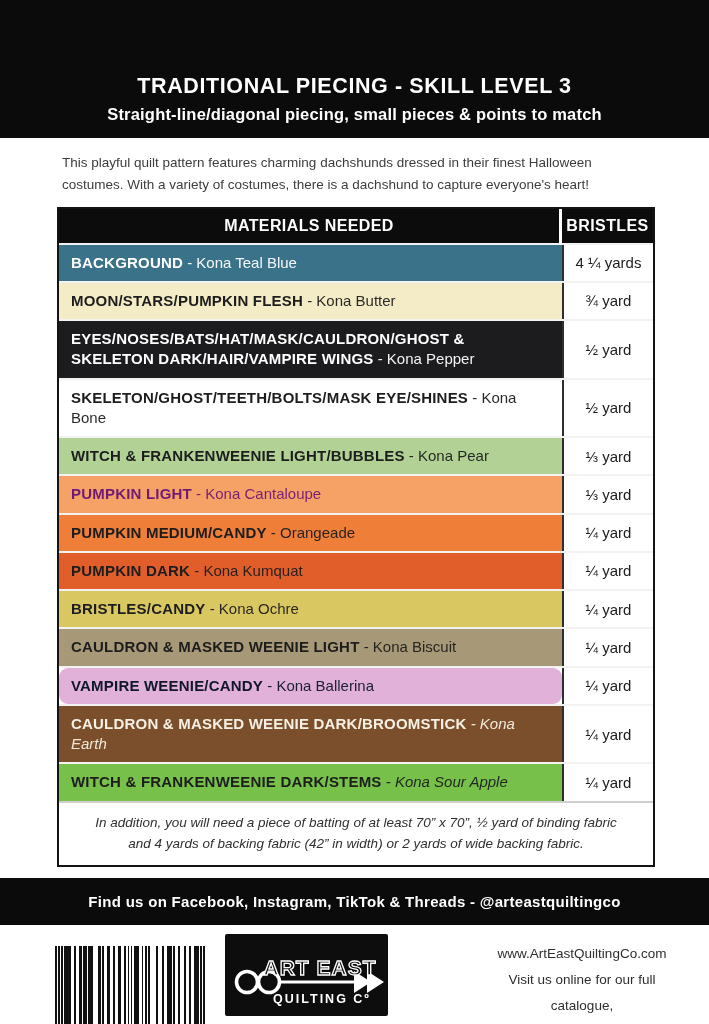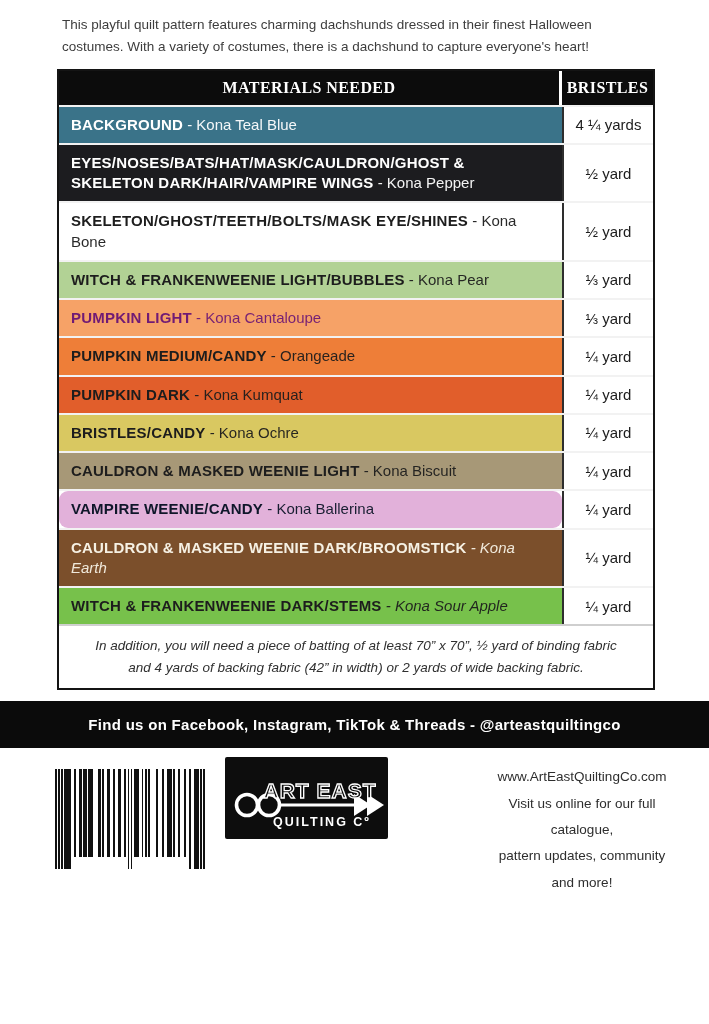--- a/index.html
+++ b/index.html
@@ -21,21 +21,21 @@
 
   
   .intro { margin:14px 30px 10px 62px; color:#3d3d3d; }
   .intro div { font-size:13.5px; line-height:1.65; }
 
   
   .mtable {
     width:598px; margin:4px 0 0 57px;
     border:2.5px solid #141414; background:#fff;
   }
-  .thead { display:grid; grid-template-columns:1fr 91px;font-family:Liberation Serif, serif; }
+  .thead { display:grid; grid-template-columns:1fr 91px; }
   .th { background:#0c0c0c; color:#fff; font-weight:bold; text-align:center;
         font-size:16px; letter-spacing:.4px; padding:8px 4px; }
   .th-mat { border-right:3px solid #fff; }
   .trow { display:grid; grid-template-columns:1fr 91px; border-top:2px solid #f2f2f2; }
   .cell.mat { padding:8px 12px; font-size:15px; line-height:1.35; }
   .mat-name { font-weight:bold; letter-spacing:.2px; }
   .mat-fabric { font-weight:normal; opacity:.95; }
   .mat-fabric.it { font-style:italic; }
   .cell.qty {
     background:#fff; color:#1c1c1c; font-size:15px;
@@ -65,35 +65,43 @@
                   align-items:center; padding-top:12px; }
   .barcode { position:relative; width:178px; height:118px; }
   .barcode svg { position:absolute; left:14px; top:0; width:150px; height:100px; }
   .barcode svg rect { fill:#111; }
 </style>
 </head>
 <body>
 
 <div class="page">
 
+  <header class="banner">
+    <div class="title">TRADITIONAL PIECING - SKILL LEVEL 3</div>
+    <div class="subtitle">Straight-line/diagonal piecing, small pieces &amp; points to match</div>
+  </header>
 
   <div class="intro">
     <div>This playful quilt pattern features charming dachshunds dressed in their finest Halloween</div>
     <div>costumes. With a variety of costumes, there is a dachshund to capture everyone's heart!</div>
   </div>
 
   <div class="mtable">
     <div class="thead">
       <div class="th th-mat">MATERIALS NEEDED</div>
       <div class="th th-qty">BRISTLES</div>
     </div>
     <div>
         <div class="trow">
           <div class="cell mat" style="background: rgb(58, 115, 137); color: rgb(255, 255, 255);"><span class="mat-name">BACKGROUND</span><span class="mat-fabric"> - Kona Teal Blue</span></div>
           <div class="cell qty">4 ¼ yards</div>
+        </div>
+        <div class="trow">
+          <div class="cell mat" style="background: rgb(244, 236, 198); color: rgb(29, 29, 29);"><span class="mat-name">MOON/STARS/PUMPKIN FLESH</span><span class="mat-fabric"> - Kona Butter</span></div>
+          <div class="cell qty">¾ yard</div>
         </div>
         <div class="trow">
           <div class="cell mat" style="background: rgb(28, 28, 31); color: rgb(255, 255, 255);"><span class="mat-name">EYES/NOSES/BATS/HAT/MASK/CAULDRON/GHOST &amp; SKELETON DARK/HAIR/VAMPIRE WINGS</span><span class="mat-fabric"> - Kona Pepper</span></div>
           <div class="cell qty">½ yard</div>
         </div>
         <div class="trow">
           <div class="cell mat" style="background: rgb(255, 255, 255); color: rgb(29, 29, 29);"><span class="mat-name">SKELETON/GHOST/TEETH/BOLTS/MASK EYE/SHINES</span><span class="mat-fabric"> - Kona Bone</span></div>
           <div class="cell qty">½ yard</div>
         </div>
         <div class="trow">

